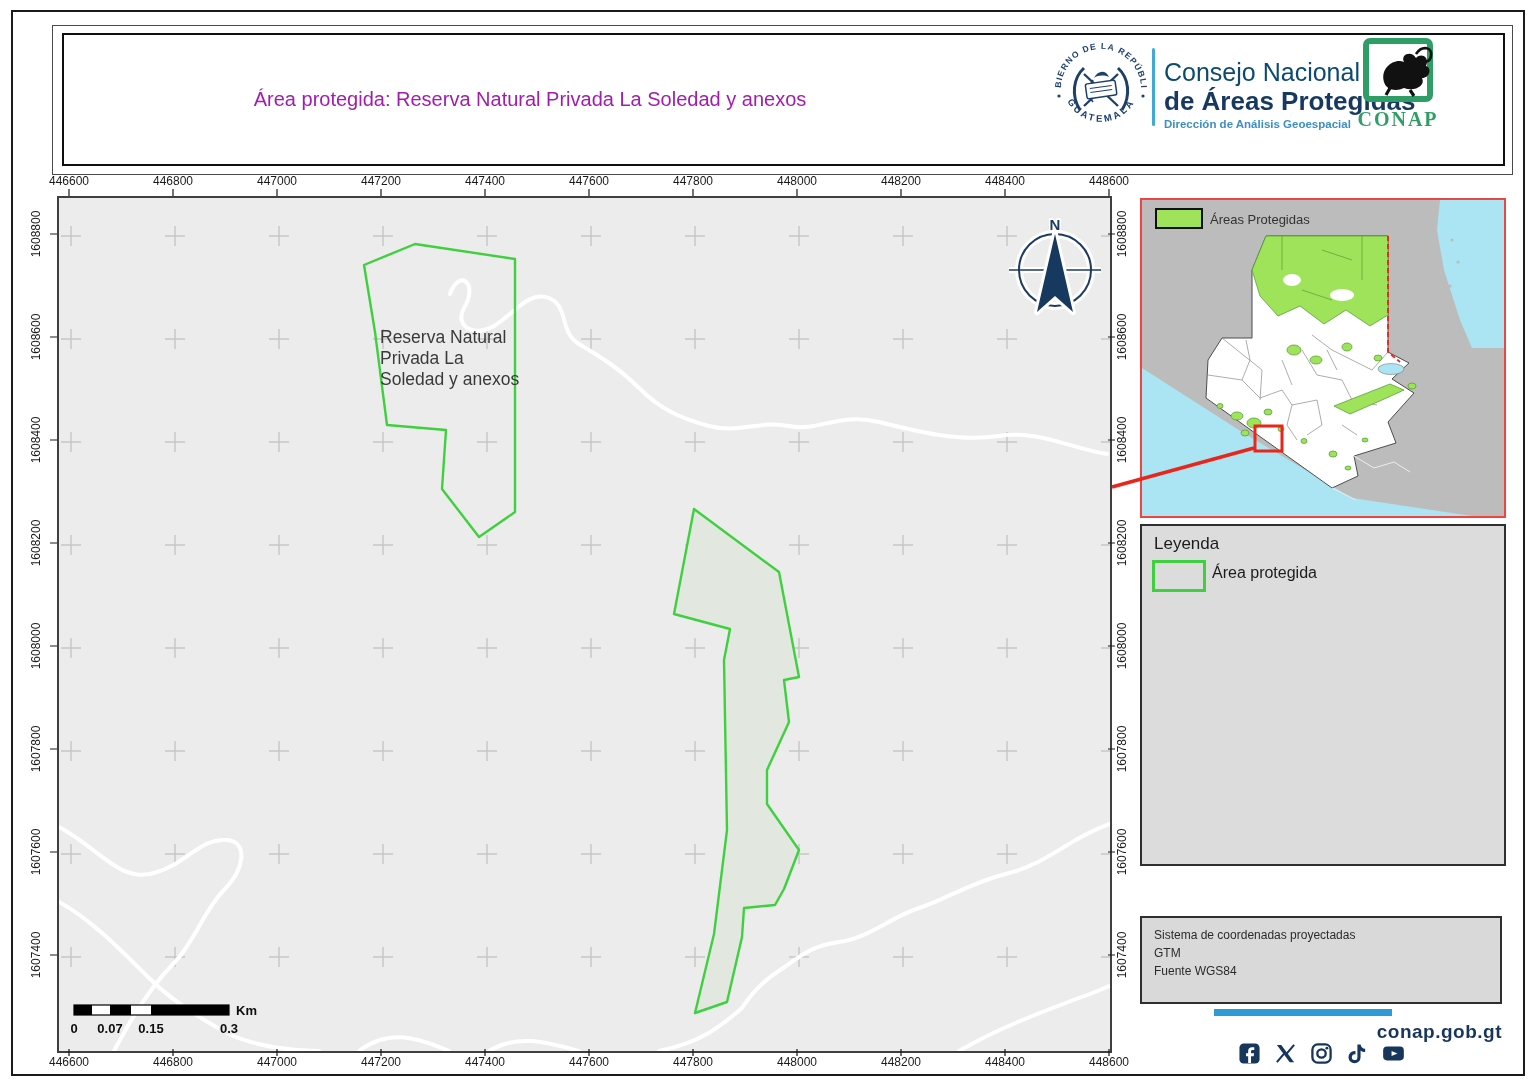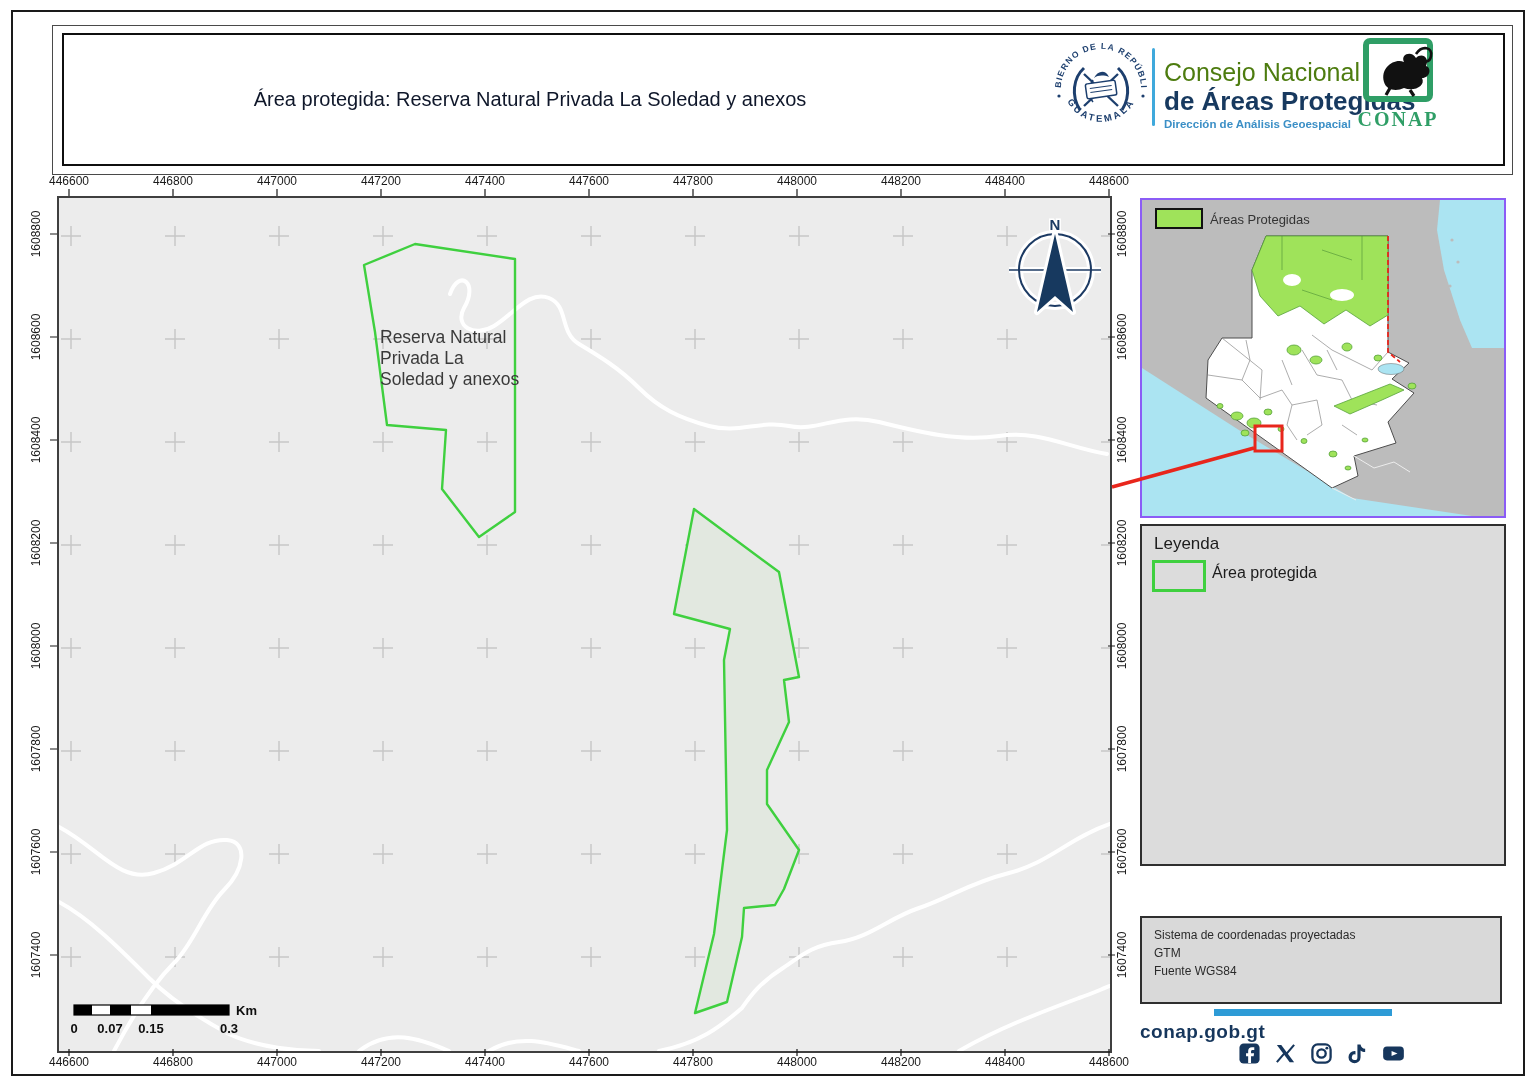--- a/index.html
+++ b/index.html
@@ -5,36 +5,36 @@
   html,body{margin:0;padding:0;background:#fff;}
   .page{position:relative;width:1536px;height:1086px;background:#fff;
         font-family:"Liberation Sans",sans-serif;overflow:hidden;}
   .abs{position:absolute;}
   .outer-frame{left:11px;top:10px;width:1510px;height:1062px;border:2px solid #1a1a1a;}
   .title-outer{left:52px;top:25px;width:1459px;height:148px;border:1px solid #4a4a4a;background:#fff;}
   .title-inner{left:62px;top:33px;width:1439px;height:129px;border:2px solid #0f0f0f;background:#fff;}
   .map-title{left:95px;top:50px;width:870px;text-align:center;
              font-family:"Liberation Serif",serif;font-weight:bold;font-size:26px;
              letter-spacing:.5px;color:#0d0d0d;}
-  .map-subtitle{left:95px;top:88px;width:870px;text-align:center;font-size:20px;color:#0f172a;}
-  .org-line1{left:1164px;top:58px;font-size:25px;color:#4d7c0f;}
+  .map-subtitle{left:95px;top:88px;width:870px;text-align:center;font-size:20px;color:#a21caf;}
+  .org-line1{left:1164px;top:58px;font-size:25px;color:#0c4a6e;}
   .org-line2{left:1164px;top:86px;font-size:26px;font-weight:bold;color:#17395f;}
   .org-line3{left:1164px;top:118px;font-size:11.5px;color:#3b8fc6;font-weight:700;}
   .divider{left:1152px;top:48px;width:3px;height:78px;background:#3fa9dc;border-radius:2px;}
   .map-frame{left:57px;top:196px;width:1051px;height:853px;border:2px solid #3f3f3f;
              background:#ececec;overflow:hidden;}
-  .inset-box{left:1140px;top:198px;width:362px;height:316px;border:2px solid #8b5cf6;background:#b91c1c;overflow:hidden;text-decoration:underline;}
+  .inset-box{left:1140px;top:198px;width:362px;height:316px;border:2px solid #ef4444;background:#b91c1c;overflow:hidden;text-decoration:underline;}
   .legend-box{left:1140px;top:524px;width:362px;height:338px;border:2px solid #2f2f2f;background:#dcdcdc;}
   .legend-title{position:absolute;left:12px;top:8px;font-size:17px;color:#1c1c1c;}
   .legend-swatch{position:absolute;left:10px;top:34px;width:48px;height:26px;border:3px solid #3fd03f;}
   .legend-item{position:absolute;left:70px;top:38px;font-size:16px;color:#1c1c1c;}
   .credits-box{left:1140px;top:916px;width:362px;height:88px;border:2px solid #2f2f2f;background:#d9d9d9;
                padding:9px 12px;box-sizing:border-box;font-size:12px;line-height:1.48;color:#2b2b2b;}
   .blue-bar{left:1214px;top:1009px;width:178px;height:7px;background:#2e9bd6;}
-  .website{left:1140px;top:1021px;width:362px;text-align:left;font-size:19px;font-weight:bold;
+  .website{left:1140px;top:1021px;width:362px;text-align:right;font-size:19px;font-weight:bold;
            color:#16365c;letter-spacing:.5px;}
   .icons-row{left:1140px;top:1042px;width:362px;display:flex;justify-content:center;gap:13px;}
   .icons-row svg{display:block;}
   .axlab{position:absolute;font-size:12px;color:#1a1a1a;white-space:nowrap;transform:translateX(-50%);}
   .axlab.vert{transform:translate(-50%,-50%) rotate(-90deg);}
   .overlay{left:0;top:0;pointer-events:none;}
 </style>
 </head>
 <body>
 

